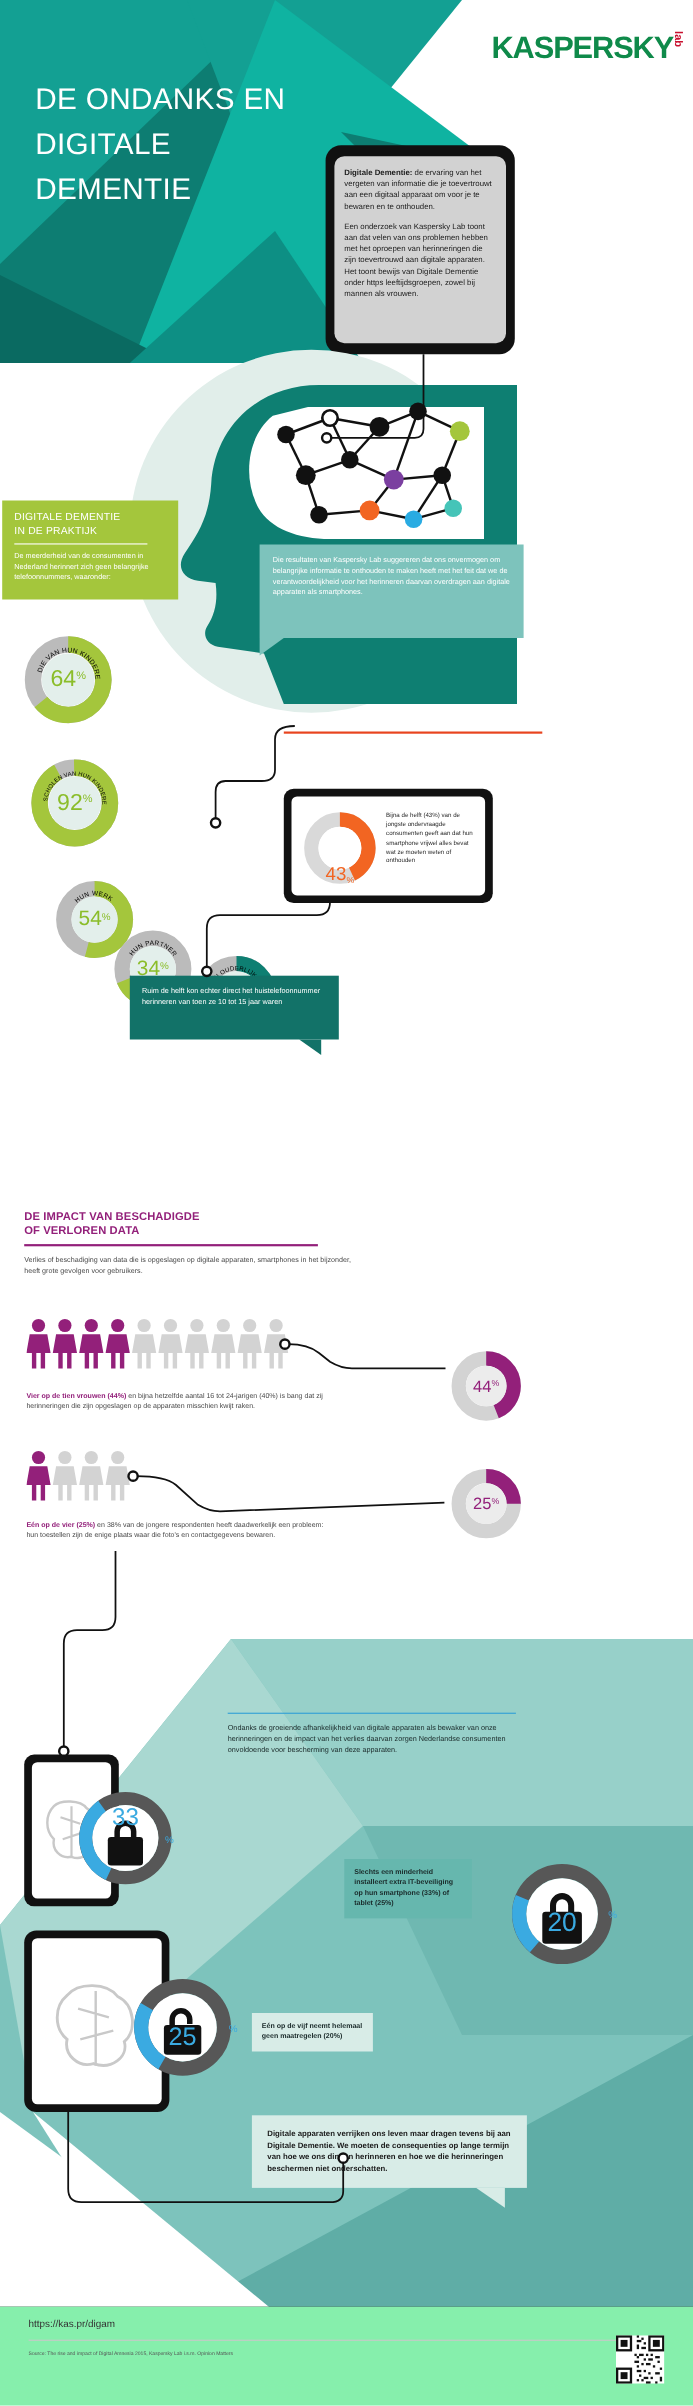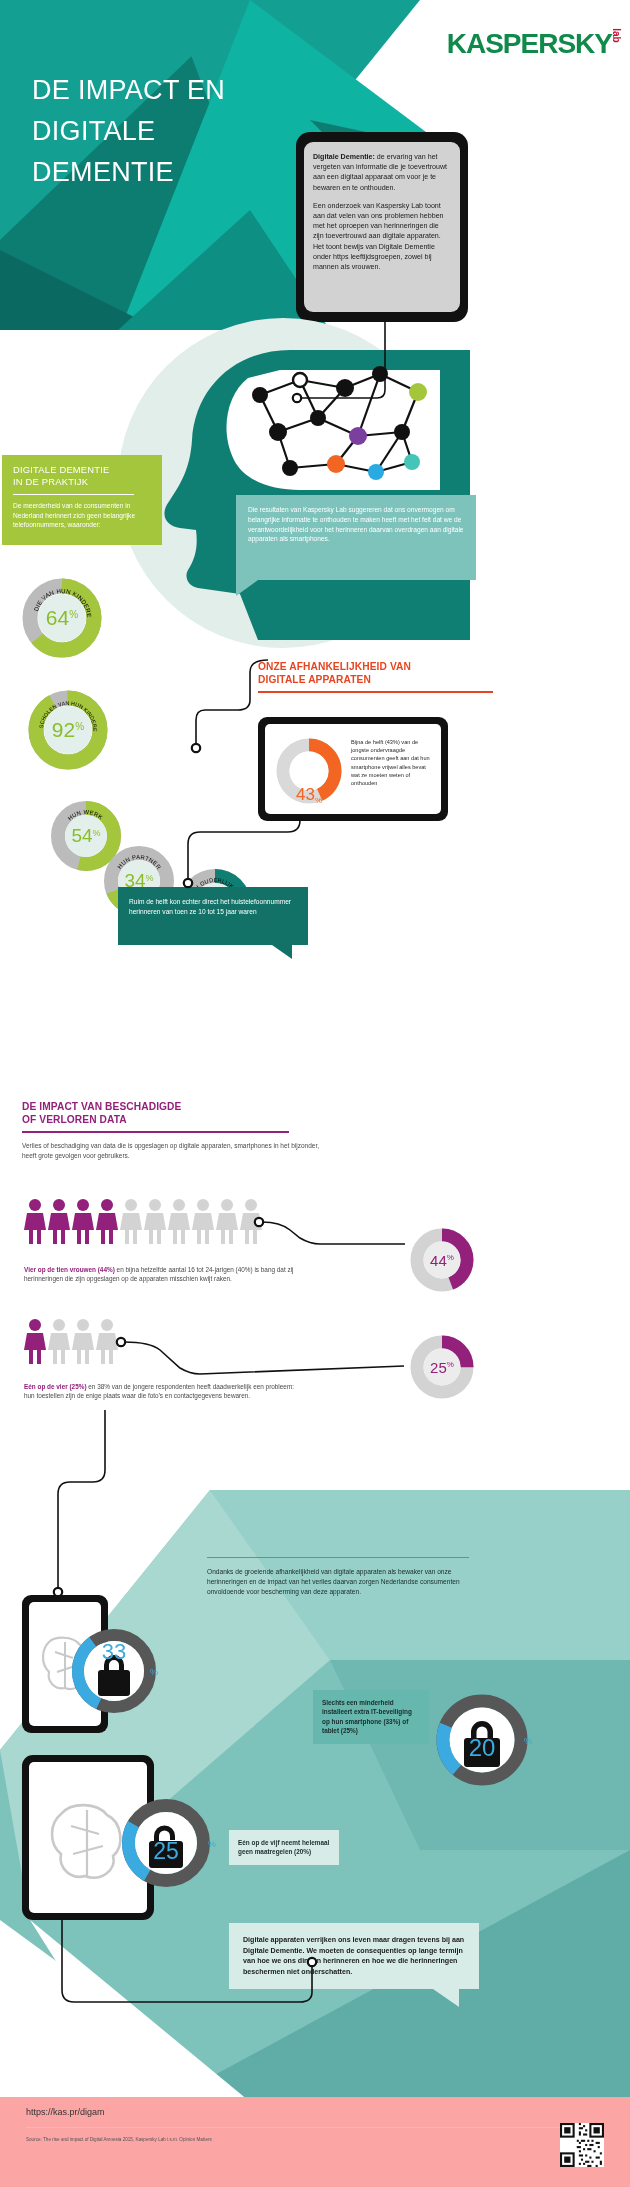--- a/index.html
+++ b/index.html
@@ -67,21 +67,21 @@
   .bluehead p { margin-top:9px; font-size:6.6px; line-height:9.8px; color:#1b2b2b; }
 
   .minibox { position:absolute; font-size:6.4px; line-height:9.4px; padding:8px 9px; font-weight:bold; }
 
   .quote-box { position:absolute; left:229px; top:1923px; width:250px; background:#d8ece7;
                padding:12px 14px; font-size:7.1px; line-height:10.6px; font-weight:bold; color:#1a1a1a; }
   .quote-box:after { content:""; position:absolute; right:20px; bottom:-18px; width:0; height:0;
                border-top:18px solid #d8ece7; border-left:26px solid transparent; }
 
   
-  .footer { position:absolute; left:0; top:2097px; width:630px; height:90px; background:#fca5a5; }
+  .footer { position:absolute; left:0; top:2097px; width:630px; height:90px; background:#86efac; }
   .footer .url { position:absolute; left:26px; top:10px; font-size:9px; color:#333; }
   .footer .sep { position:absolute; left:26px; top:30px; width:578px; height:1px; background:#c9c9c9; }
   .footer .src { position:absolute; left:26px; top:40px; font-size:4.6px; color:#555; }
   .qr { position:absolute; right:26px; top:26px; width:44px; height:44px; }
 
   .phone-lock { position:absolute; background:#111; border-radius:9px; }
   .phone-lock .scr { position:absolute; inset:7px; background:#fff; border-radius:5px; }
 
   .connector { position:absolute; left:0; top:0; width:630px; height:2187px; pointer-events:none; }
 </style>
@@ -100,21 +100,21 @@
       <polygon points="0,250 160,330 0,330" fill="#0a6a61"></polygon>
       <polygon points="118,330 330,330 250,210" fill="#0d8f84"></polygon>
     </svg>
 
     <div class="logo">
       <span style="color:#0f8a4a">KASPERSKY</span>
     </div>
     <div style="position:absolute;right:7px;top:30px;font-size:10px;font-weight:bold;color:#c8102e;transform:rotate(90deg);transform-origin:center;">lab</div>
 
     <div class="title">
-      <div>DE IMPACT EN</div>
+      <div>DE ONDANKS EN</div>
       <div>DIGITALE</div>
       <div>DEMENTIE</div>
     </div>
   </div>
 
   <div class="tablet1">
     <div class="screen">
       <p>
         <b>Digitale Dementie:</b><span> de ervaring van het vergeten van informatie die je toevertrouwt aan een digitaal apparaat om voor je te bewaren en te onthouden.</span>
       </p>
@@ -250,24 +250,20 @@
 
   <div class="teal-callout">
     <span>Die resultaten van Kaspersky Lab suggereren dat ons onvermogen om belangrijke informatie te onthouden te maken heeft met het feit dat we de verantwoordelijkheid voor het herinneren daarvan overdragen aan digitale apparaten als smartphones.</span>
   </div>
 
   <div class="dark-callout">
     <span>Ruim de helft kon echter direct het huistelefoonnummer herinneren van toen ze 10 tot 15 jaar waren</span>
   </div>
 
   <div class="sec-head" style="left:258px;top:660px;width:240px;">
-    <h2 style="color:#e8441f;">
-      <span>ONZE AFHANKELIJKHEID VAN</span><br>
-      <span>DIGITALE APPARATEN</span>
-    </h2>
     <div class="rule" style="background:#e8441f;width:98%;"></div>
   </div>
 
   <div class="tablet43">
     <div class="screen">
       <div style="position:absolute;left:10px;top:13px;width:68px;height:68px;">
         <svg width="68" height="68">
           <circle cx="34" cy="34" r="26" fill="none" stroke="#d9d9d9" stroke-width="13"></circle>
           <circle cx="34" cy="34" r="26" fill="none" stroke="#f26522" stroke-width="13" stroke-dasharray="70.2 93.2" transform="rotate(-90 34 34)"></circle>
           <circle cx="34" cy="34" r="19.5" fill="#ffffff"></circle>
@@ -426,21 +422,21 @@
 
   <div class="bluehead">
     <div class="rule"></div>
     <p>Ondanks de groeiende afhankelijkheid van digitale apparaten als bewaker van onze herinneringen en de impact van het verlies daarvan zorgen Nederlandse consumenten onvoldoende voor bescherming van deze apparaten.</p>
   </div>
 
   <div class="minibox" style="left:313px;top:1690px;width:116px;background:#66b7ae;color:#1a2a2a;">
     <span>Slechts een minderheid installeert extra IT-beveiliging op hun smartphone (33%) of tablet (25%)</span>
   </div>
 
-  <div class="donut" style="left:432px;top:1690px;width:100px;height:100px;">
+  <div class="donut" style="left:461px;top:1690px;width:100px;height:100px;">
     <svg width="100" height="100">
       <circle cx="50" cy="50" r="39" fill="none" stroke="#575757" stroke-width="13"></circle>
       <circle cx="50" cy="50" r="39" fill="none" stroke="#3aaae1" stroke-width="13" stroke-dasharray="49.0 196.0" transform="rotate(130 50 50)"></circle>
       <circle cx="50" cy="50" r="32.5" fill="#ffffff"></circle>
       <g>
         <path d="M39,42 a11,11 0 0,1 22,0 v7 h-5.5 v-7 a5.5,5.5 0 0,0 -11,0 v7 h-5.5 Z" fill="#111"></path>
         <rect x="32" y="48" width="36" height="29" rx="3" fill="#111"></rect>
       </g>
     </svg>
     <div style="position:absolute;left:0;top:0;width:100px;height:100px;display:flex;align-items:center;justify-content:center;padding-top:16px;">

